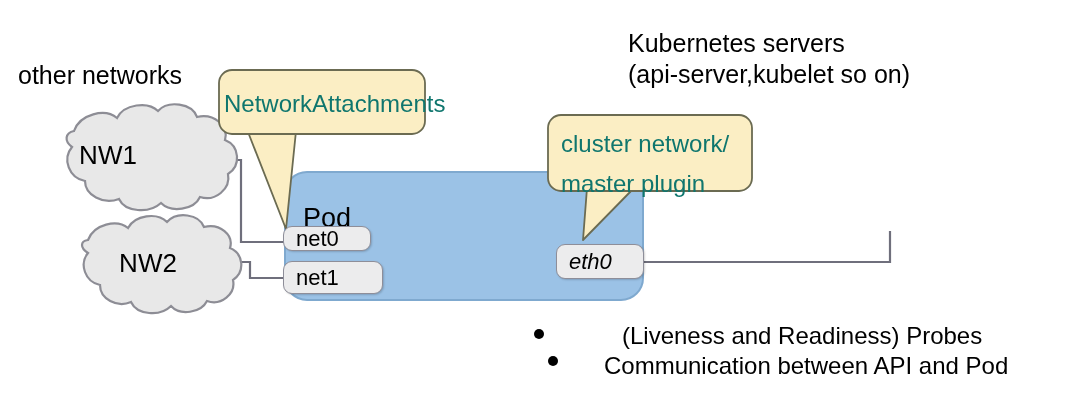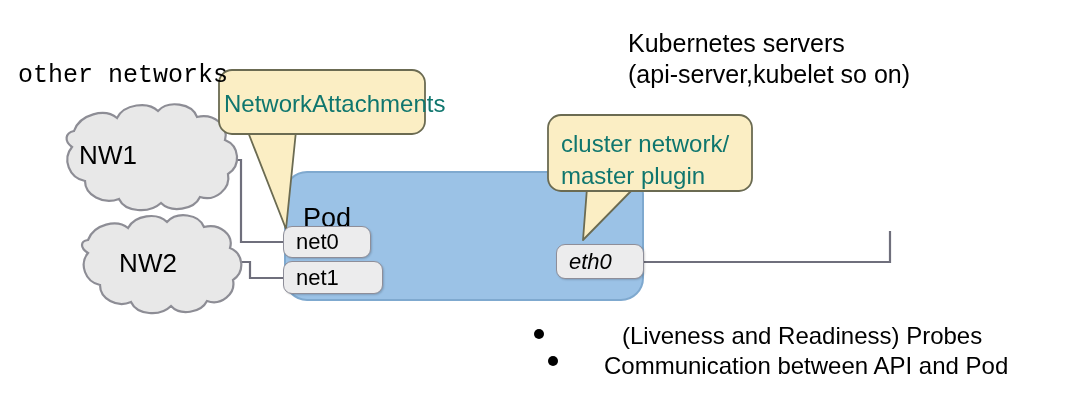--- a/index.html
+++ b/index.html
@@ -29,21 +29,20 @@
     position: absolute;
     color: #000000;
     white-space: pre;
     line-height: 1.25;
   }
   
   #label-other-networks {
     left: 18px;
     top: 60px;
     font-size: 25px;
-    font-family: Liberation Mono, monospace;
   }
   #label-k8s-servers {
     left: 628px;
     top: 28px;
     font-size: 25px;
   }
   #label-k8s-servers .line2 { display: block; }
   
   .cloud-label {
     position: absolute;
@@ -68,34 +67,34 @@
     border: 1.6px solid #8e8e99;
     border-radius: 9px;
     box-sizing: border-box;
     font-size: 22px;
     color: #000;
     display: flex;
     align-items: center;
     padding-left: 12px;
     box-shadow: 1px 1px 2px rgba(0,0,0,0.18);
   }
-  #iface-net0 { left: 283px; top: 226px; width: 88px; height: 32px; }
+  #iface-net0 { left: 283px; top: 226px; width: 88px; height: 25px; }
   #iface-net1 { left: 283px; top: 261px; width: 100px; height: 33px; }
   #iface-eth0 { left: 556px; top: 244px; width: 88px; height: 35px; font-style: italic; }
   
   .callout-text {
     position: absolute;
     font-size: 24px;
     color: #0f766e;
     white-space: pre;
     line-height: 1.32;
   }
   #callout-text-network-attachments { left: 224px; top: 88px; }
   #callout-text-cluster-network     { left: 561px; top: 128px; }
-  #callout-text-cluster-network .line2 { display: block; }
+  #callout-text-cluster-network .line2 { display: block; margin-top: 8px; }
   
   .bullet-row {
     position: absolute;
     display: flex;
     align-items: baseline;
   }
   .bullet-dot {
     width: 10px;
     height: 10px;
     border-radius: 50%;

